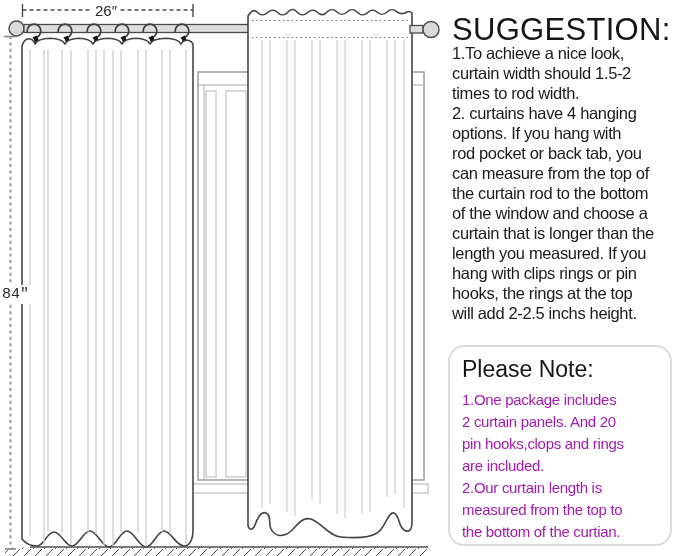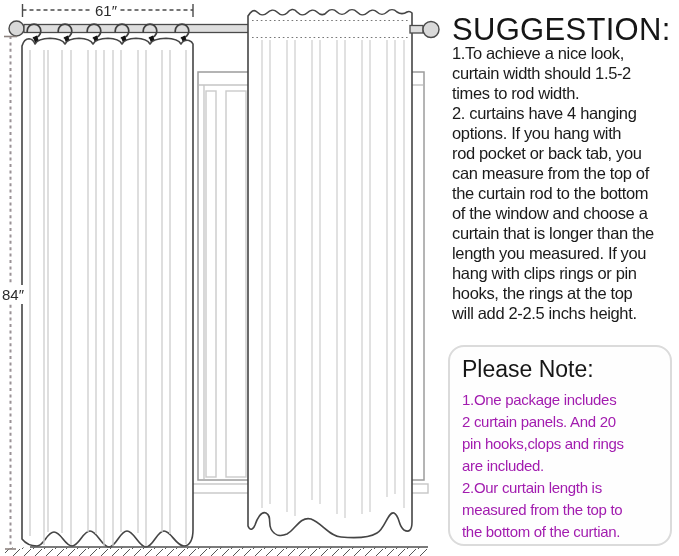--- a/index.html
+++ b/index.html
@@ -6,21 +6,21 @@
   .canvas{
     position:relative;width:679px;height:556px;background:#ffffff;overflow:hidden;
     font-family:"Liberation Sans",sans-serif;color:#1b1b1b;
   }
   .canvas svg{position:absolute;left:0;top:0;}
   .dim-label{
     position:absolute;background:#ffffff;font-size:15px;color:#2b2b2b;
     padding:0 3px;line-height:1.15;white-space:nowrap;
   }
   .dim-label.width{left:92px;top:2px;}
-  .dim-label.height{left:0px;top:285px;padding:1px 2px;}
+  .dim-label.height{left:0px;top:285px;padding:1px 2px;font-family:Liberation Mono, monospace;}
   .sugg-head{
     position:absolute;left:452px;top:12px;font-size:31px;letter-spacing:.3px;color:#161616;
   }
   .sugg-body{
     position:absolute;left:452px;top:43px;font-size:16.5px;line-height:20px;
     letter-spacing:-.35px;white-space:pre;color:#1b1b1b;
   }
   .note-box{
     position:absolute;left:448px;top:345px;width:224px;height:201px;box-sizing:border-box;
     border:2px solid #dbdbdb;border-radius:16px;background:#fefefe;
@@ -152,21 +152,21 @@
       <line x1="22.5" y1="4" x2="22.5" y2="17" stroke-width="1.4"></line>
       <line x1="193" y1="4" x2="193" y2="17" stroke-width="1.4"></line>
     </g>
     <g stroke="#9a9296">
       <line x1="10.5" y1="36" x2="10.5" y2="549" stroke-width="2" stroke-dasharray="3 3.4"></line>
       <line x1="4" y1="36.5" x2="17" y2="36.5" stroke="#8d837f" stroke-width="1.6"></line>
       <line x1="5" y1="549" x2="16" y2="549" stroke="#8d837f" stroke-width="1.6"></line>
     </g>
   </svg>
 
-  <div class="dim-label width">61″</div>
+  <div class="dim-label width">26″</div>
   <div class="dim-label height">84″</div>
 
   <div class="sugg-head">SUGGESTION:</div>
   <div class="sugg-body">1.To achieve a nice look,
 curtain width should 1.5-2
 times to rod width.
 2. curtains have 4 hanging
 options. If you hang with
 rod pocket or back tab, you
 can measure from the top of

